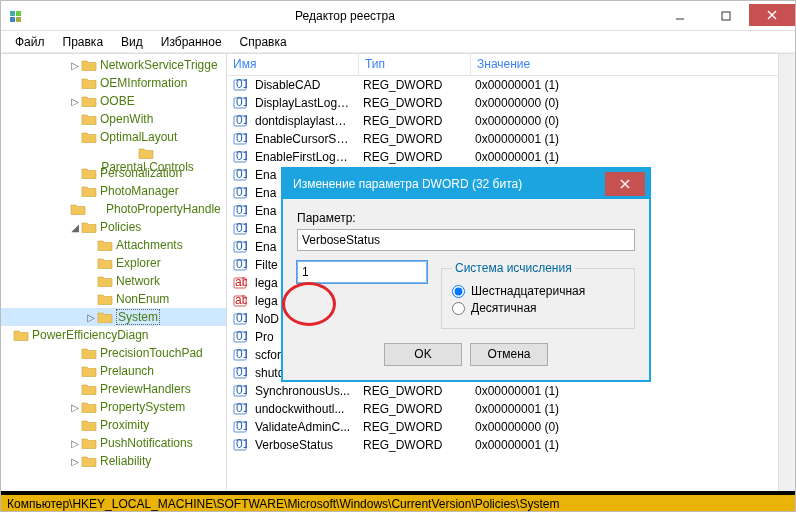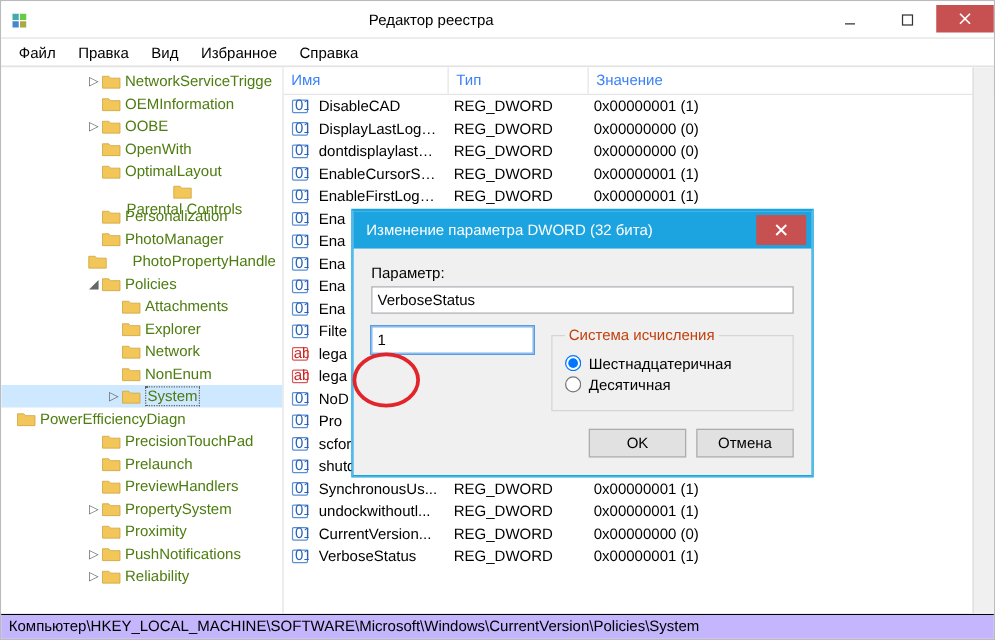--- a/index.html
+++ b/index.html
@@ -28,38 +28,38 @@
 .col.name { width: 132px; }
 .col.type { width: 112px; }
 .col.value { flex: 1; }
 .list-body { flex: 1; overflow: auto; }
 .row { display: flex; height: 18px; align-items: center; }
 .row .cell { padding: 0 6px; overflow: hidden; text-overflow: ellipsis; white-space: nowrap; }
 .row .icon { width: 18px; display: flex; align-items: center; justify-content: center; margin-left: 4px; }
 .cell.name { width: 108px; }
 .cell.type { width: 112px; }
 .cell.value { flex: 1; }
-.statusbar { height: 20px; border-top: 1px solid #000000; padding: 2px 6px; color: #000; background: #c4b5fd; }
+.statusbar { height: 20px; border-top: 4px solid #000000; padding: 2px 6px; color: #000; background: #eab308; }
 .scrollbar-v { position: absolute; right: 0; top: 0; bottom: 0; width: 17px; background: #f0f0f0; border-left: 1px solid #ddd; }
 
 .dialog { position: absolute; left: 282px; top: 168px; width: 368px; background: #fff; border: 1px solid #1ca4e0; box-shadow: 0 0 0 1px #1ca4e0; z-index: 10; }
 .dialog .dlg-title { height: 30px; background: #1ca4e0; color: #fff; display: flex; align-items: center; padding: 0 10px; font-size: 13px; }
 .dialog .dlg-title .t { flex: 1; }
 .dialog .dlg-close { width: 40px; height: 24px; background: #c75050; color: #fff; display: flex; align-items: center; justify-content: center; margin-right: -6px; }
 .dialog .dlg-body { padding: 12px 14px 14px; background: #f0f0f0; }
 .dialog .lbl { color: #000; margin-bottom: 4px; }
 .dialog .field { width: 100%; height: 22px; border: 1px solid #abadb3; padding: 2px 4px; background: #fff; margin-bottom: 10px; }
 .dialog .row2 { display: flex; gap: 14px; }
 .dialog .val-col { flex: 0 0 130px; }
 .dialog .val-input { width: 130px; height: 22px; border: 1px solid #7eb4ea; padding: 2px 4px; background: #fff; outline: 1px solid #569de5; }
 .dialog .fieldset { border: 1px solid #d5d5d5; padding: 6px 10px 10px; flex: 1; }
-.dialog .legend { font-size: 12px; color: #c2410c; padding: 0 3px; }
-.dialog .radio { display: flex; align-items: flex-start; gap: 6px; margin: 3px 0; }
+.dialog .legend { font-size: 12px; color: #0369a1; padding: 0 3px; }
+.dialog .radio { display: flex; align-items: flex-end; gap: 6px; margin: 3px 0; }
 .dialog .radio input { width: 13px; height: 13px; }
-.dialog .btns { display: flex; justify-content: flex-end; gap: 8px; margin-top: 14px; }
+.dialog .btns { display: flex; justify-content: center; gap: 8px; margin-top: 14px; }
 .dialog .btn { width: 78px; height: 23px; border: 1px solid #acacac; background: #e1e1e1; text-align: center; line-height: 21px; }
 .red-circle { position: absolute; left: 282px; top: 282px; width: 54px; height: 44px; border: 3px solid #e2252a; border-radius: 50%; z-index: 20; pointer-events: none; }
 </style>
 </head>
 <body>
 
 <div class="window">
   <div class="titlebar">
     <span class="app-icon">
       <svg width="16" height="16">
@@ -524,21 +524,21 @@
             <span class="cell type">REG_DWORD</span>
             <span class="cell value">0x00000001 (1)</span>
           </div>
           <div class="row">
             <span class="icon">
               <svg width="14" height="14">
                 <rect x="1" y="2" width="12" height="10" rx="1" fill="#fff" stroke="#5a8ed6"></rect>
                 <text x="3" y="10" font-size="7" fill="#2a62b5" font-family="monospace">011</text>
               </svg>
             </span>
-            <span class="cell name">CurrentVersion...</span>
+            <span class="cell name">ValidateAdminC...</span>
             <span class="cell type">REG_DWORD</span>
             <span class="cell value">0x00000000 (0)</span>
           </div>
           <div class="row">
             <span class="icon">
               <svg width="14" height="14">
                 <rect x="1" y="2" width="12" height="10" rx="1" fill="#fff" stroke="#5a8ed6"></rect>
                 <text x="3" y="10" font-size="7" fill="#2a62b5" font-family="monospace">011</text>
               </svg>
             </span>

